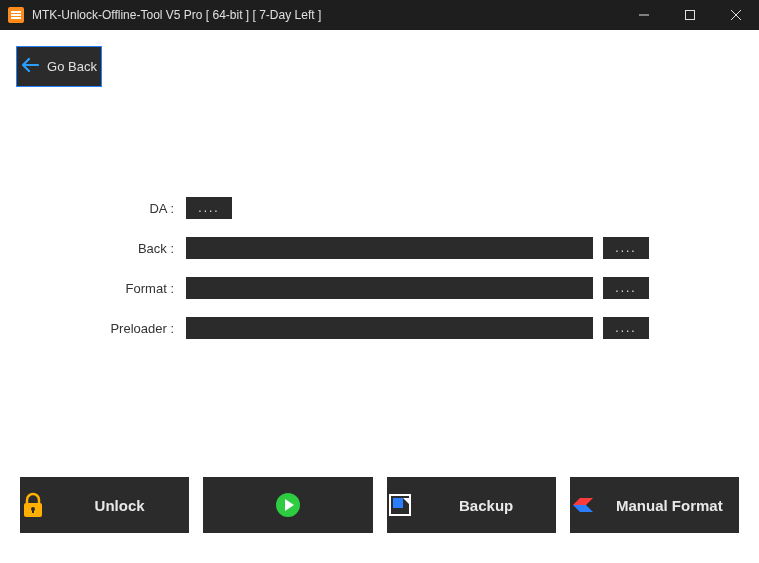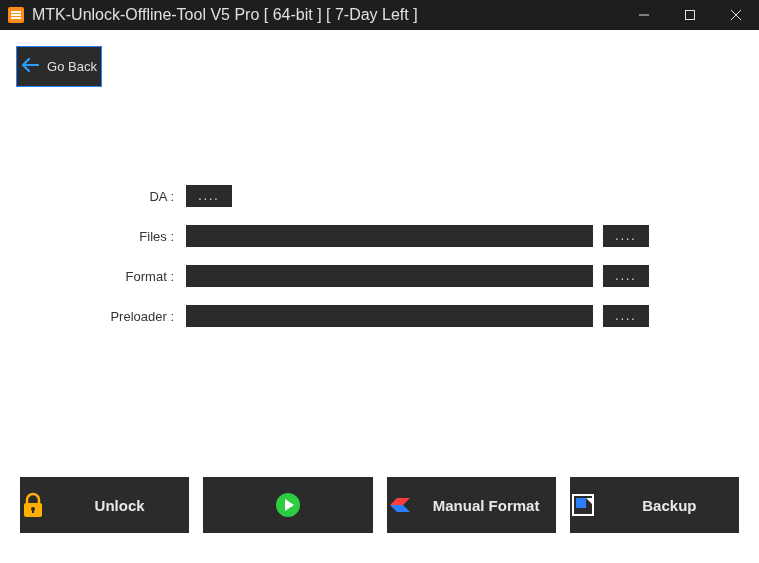--- a/index.html
+++ b/index.html
@@ -9,21 +9,21 @@
       font-family: "Segoe UI", Arial, sans-serif;
       background: #1e1e1e;
       overflow: hidden;
     }
     .titlebar {
       height: 30px;
       background: #1e1e1e;
       display: flex;
       align-items: center;
       color: #e0e0e0;
-      font-size: 16px;
+      font-size: 12px;
       padding-left: 8px;
     }
     .titlebar-icon {
       width: 16px;
       height: 16px;
       background: #ff8c1a;
       margin-right: 8px;
       display: flex;
       align-items: center;
       justify-content: center;
@@ -67,21 +67,21 @@
       outline: 1px solid #2a7fff;
       outline-offset: -1px;
       display: flex;
       align-items: center;
       justify-content: center;
       gap: 8px;
       font-size: 13px;
     }
     .form-area {
       position: absolute;
-      top: 155px;
+      top: 167px;
       left: 96px;
       right: 110px;
     }
     .form-row {
       display: flex;
       align-items: center;
       margin-bottom: 18px;
       gap: 10px;
     }
     .form-label {
@@ -180,21 +180,21 @@
     </span>
     <span>Go Back</span>
   </div>
 
   <div class="form-area">
     <div class="form-row">
       <div class="form-label">DA :</div>
       <div class="browse-btn">....</div>
     </div>
     <div class="form-row">
-      <div class="form-label">Files :</div>
+      <div class="form-label">Back :</div>
       <input class="form-input" type="text" value="" style="">
       <div class="browse-btn">....</div>
     </div>
     <div class="form-row">
       <div class="form-label">Format :</div>
       <input class="form-input" type="text" value="" style="">
       <div class="browse-btn">....</div>
     </div>
     <div class="form-row">
       <div class="form-label">Preloader :</div>
@@ -218,32 +218,32 @@
     <div class="action-btn">
       <span class="action-icon">
         <svg width="26" height="26" viewBox="0 0 26 26">
             <circle cx="13" cy="13" r="12" fill="#2ecc40"></circle>
             <path d="M10 7 L19 13 L10 19 Z" fill="#fff"></path>
           </svg>
       </span>
     </div>
     <div class="action-btn">
       <span class="action-icon">
-        <svg width="26" height="20" viewBox="0 0 26 20">
-            <polygon points="3,10 10,3 23,3 16,10" fill="#ff3b3b"></polygon>
-            <polygon points="3,10 16,10 23,17 10,17" fill="#2a7fff"></polygon>
-          </svg>
-      </span>
-      <span class="action-label">Manual Format</span>
-    </div>
-    <div class="action-btn">
-      <span class="action-icon">
         <svg width="26" height="26" viewBox="0 0 26 26">
             <rect x="3" y="3" width="20" height="20" fill="none" stroke="#ffffff" stroke-width="2"></rect>
             <rect x="6" y="6" width="10" height="10" fill="#2a7fff"></rect>
             <polygon points="16,6 22,12 22,6" fill="#ffffff"></polygon>
           </svg>
       </span>
       <span class="action-label">Backup</span>
     </div>
+    <div class="action-btn">
+      <span class="action-icon">
+        <svg width="26" height="20" viewBox="0 0 26 20">
+            <polygon points="3,10 10,3 23,3 16,10" fill="#ff3b3b"></polygon>
+            <polygon points="3,10 16,10 23,17 10,17" fill="#2a7fff"></polygon>
+          </svg>
+      </span>
+      <span class="action-label">Manual Format</span>
+    </div>
   </div>
 
 </div>
 
 </body></html>

